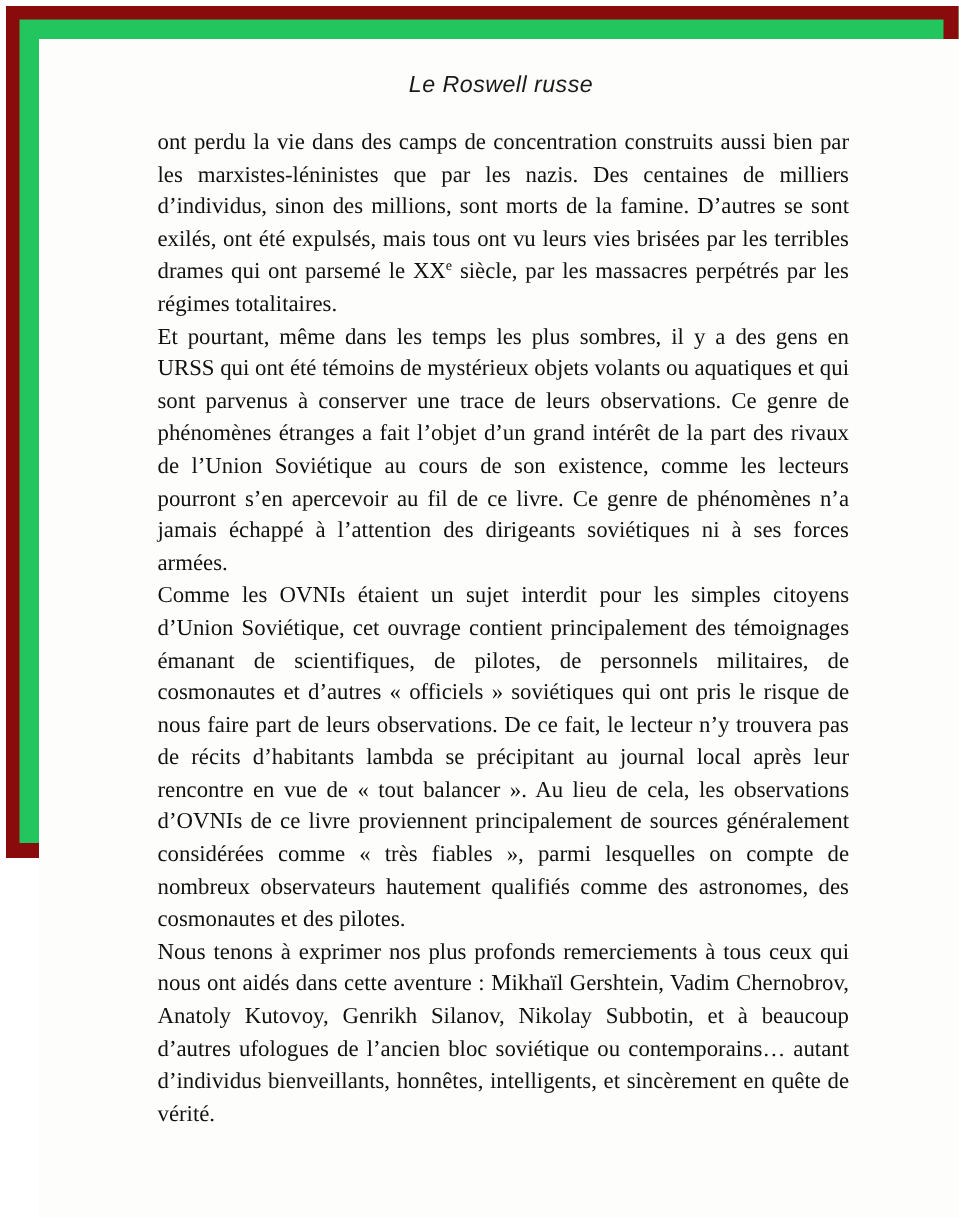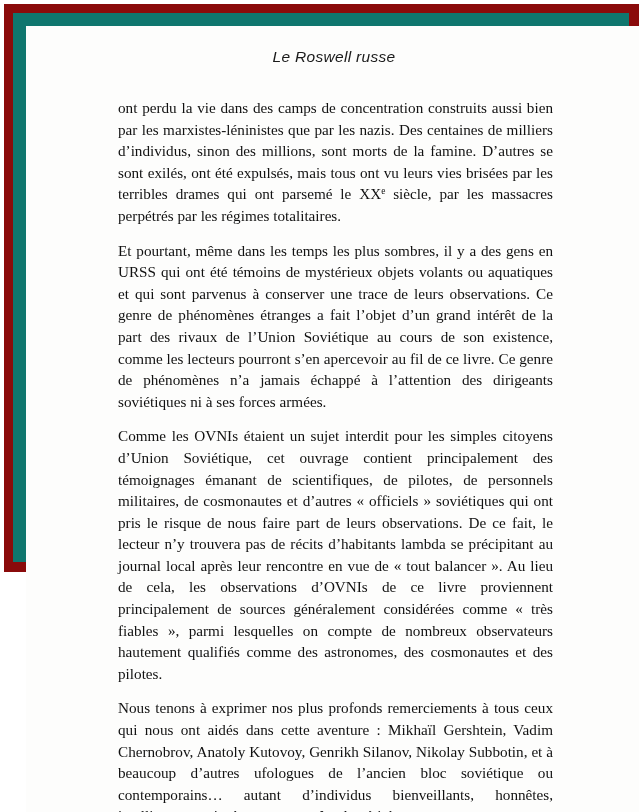--- a/index.html
+++ b/index.html
@@ -28,21 +28,21 @@
     position: absolute;
     left: 4px;
     top: 4px;
     width: 635px;
     height: 568px;
     box-sizing: border-box;
     border-top: 9px solid #8a0b0b;
     border-left: 9px solid #8a0b0b;
     border-right: 10px solid #8a0b0b;
     border-bottom: 10px solid #8a0b0b;
-    background: #0f766e;
+    background: #22c55e;
   }
 
   
   #page-inner {
     position: absolute;
     left: 13px;
     top: 13px;
     width: 616px;
     height: 790px;
     background: #fdfdfc;
@@ -70,21 +70,21 @@
     top: 58px;
     width: 461px;
     text-align: justify;
     text-justify: inter-word;
     font-size: 15.2px;
     line-height: 21.6px;
     color: #111111;
     -webkit-font-smoothing: none;
   }
   #body-text p {
-    margin: 13px;
+    margin: 0;
     text-indent: 0;
     text-align: justify;
   }
   #body-text p:last-child {
     text-align-last: left;
   }
   .last-line-left {
     text-align-last: left;
     font-family: Liberation Serif, serif;
   }

